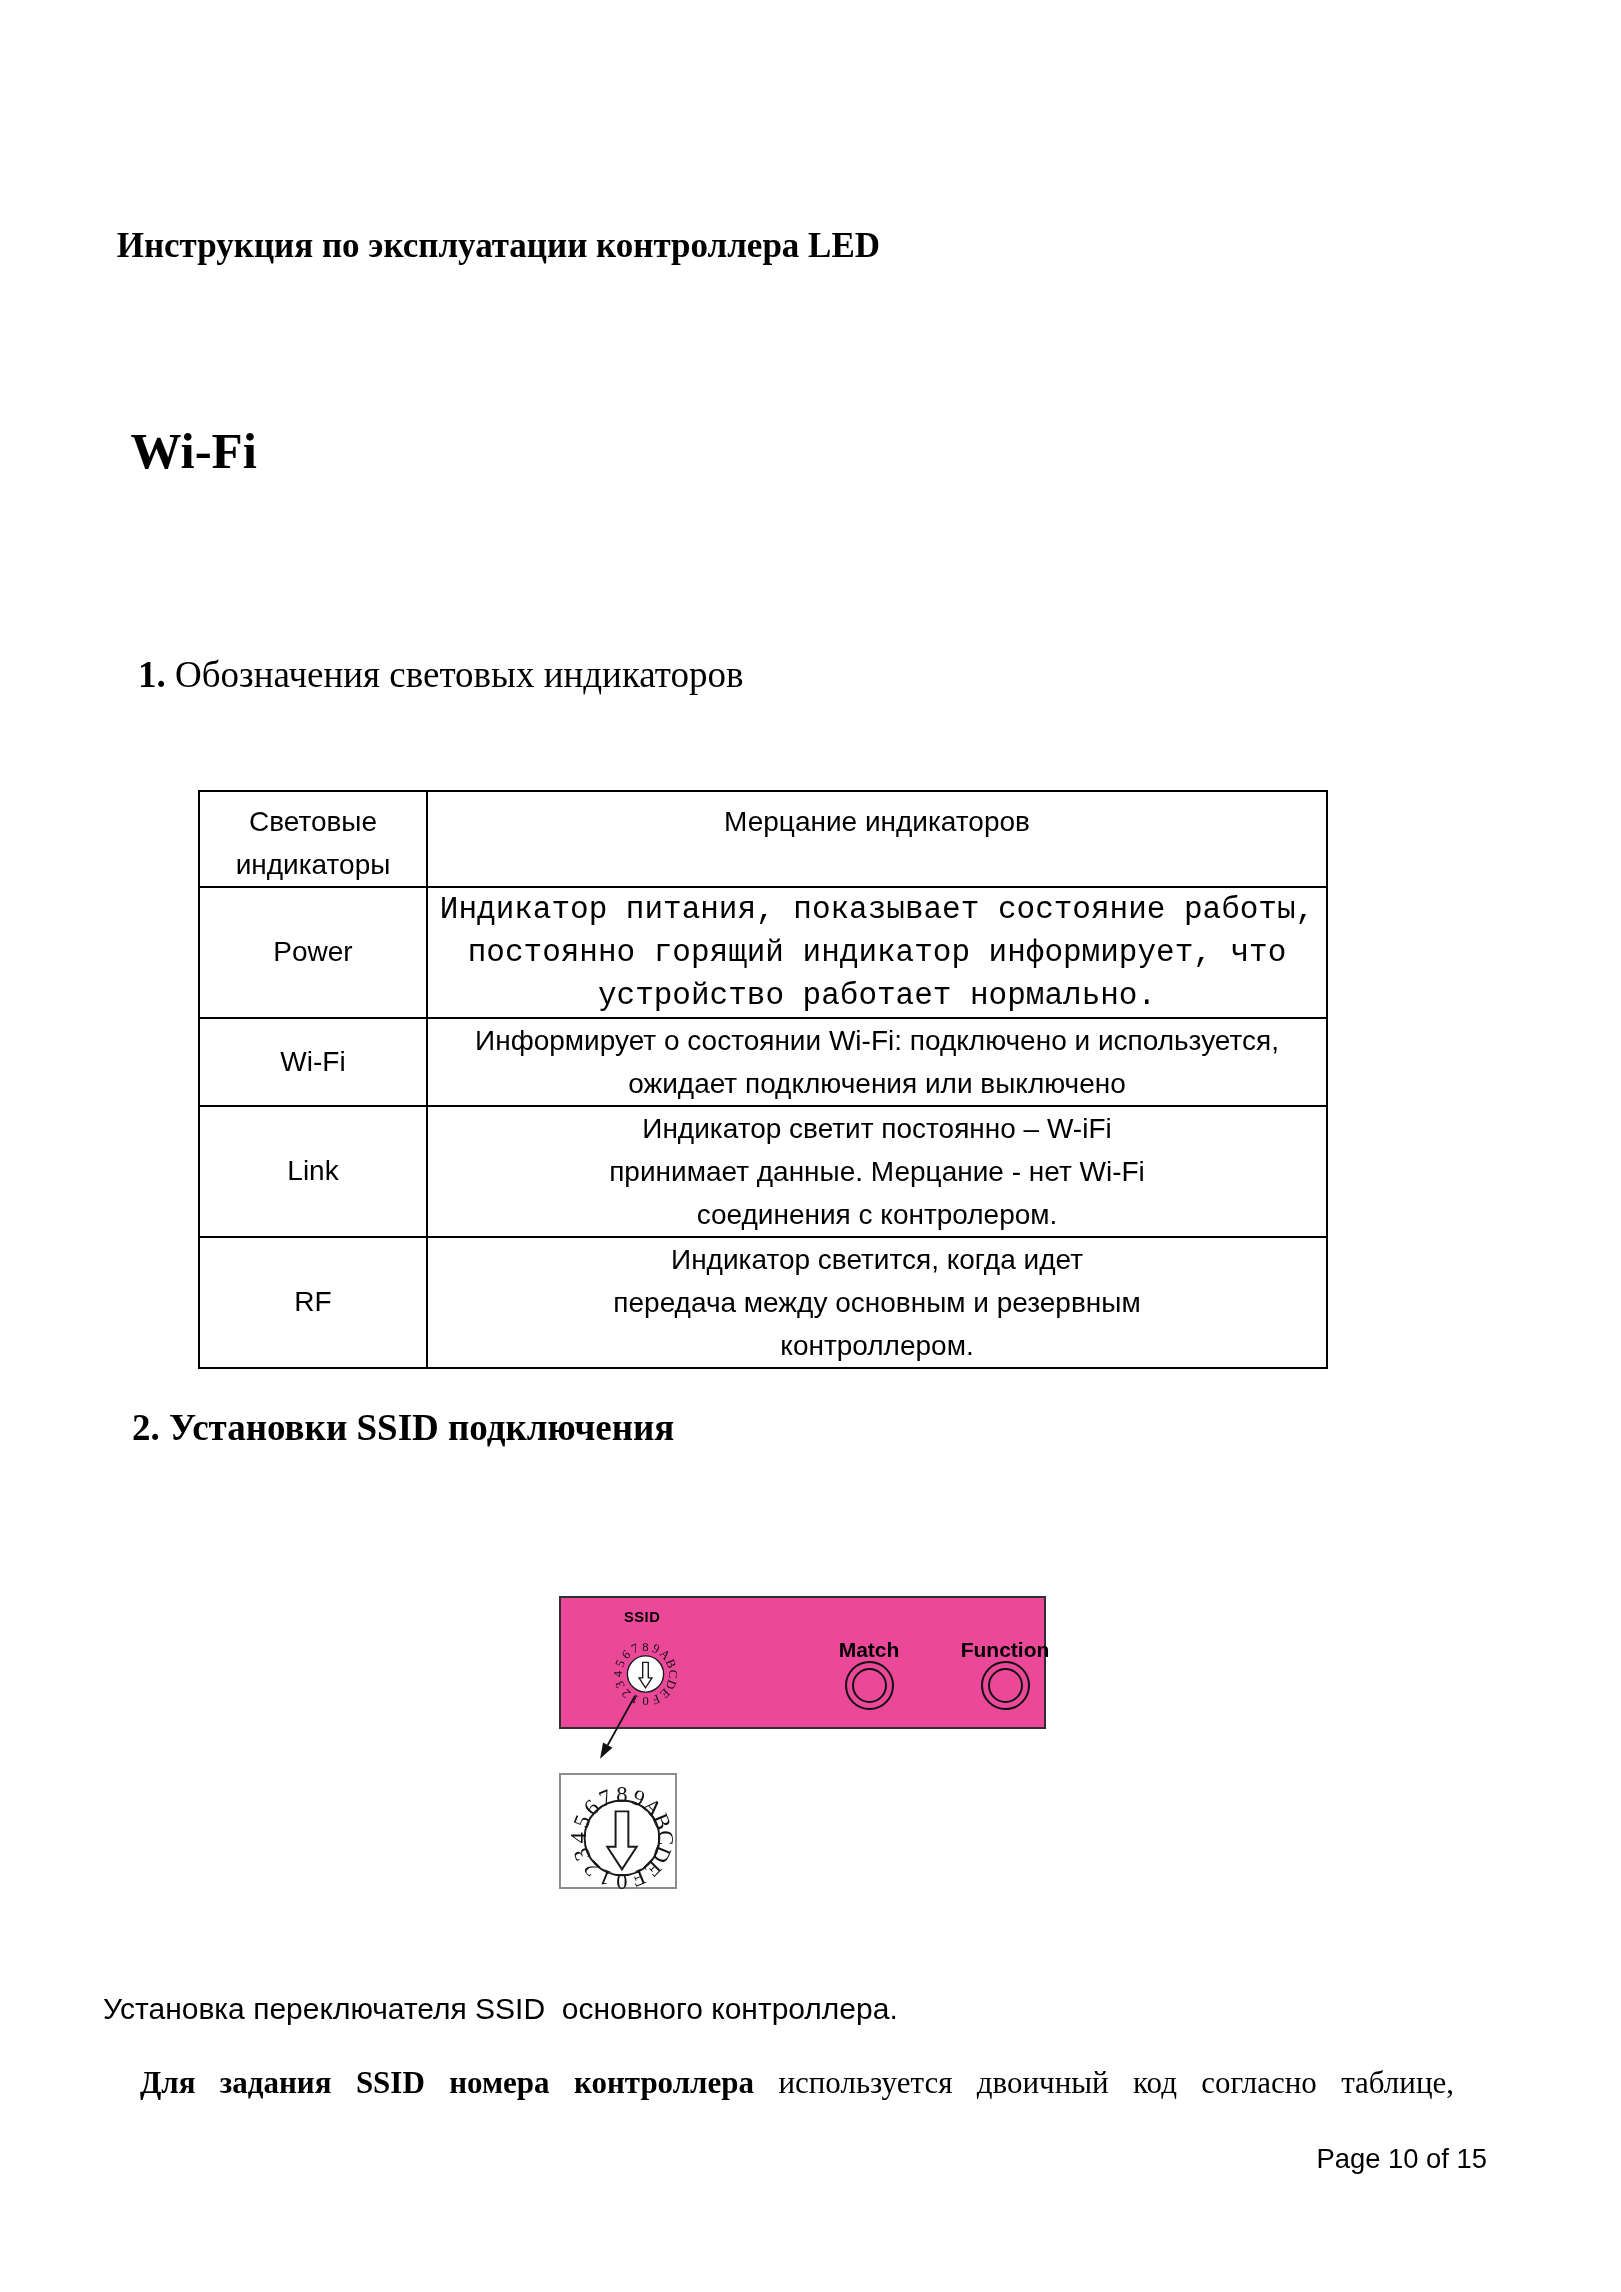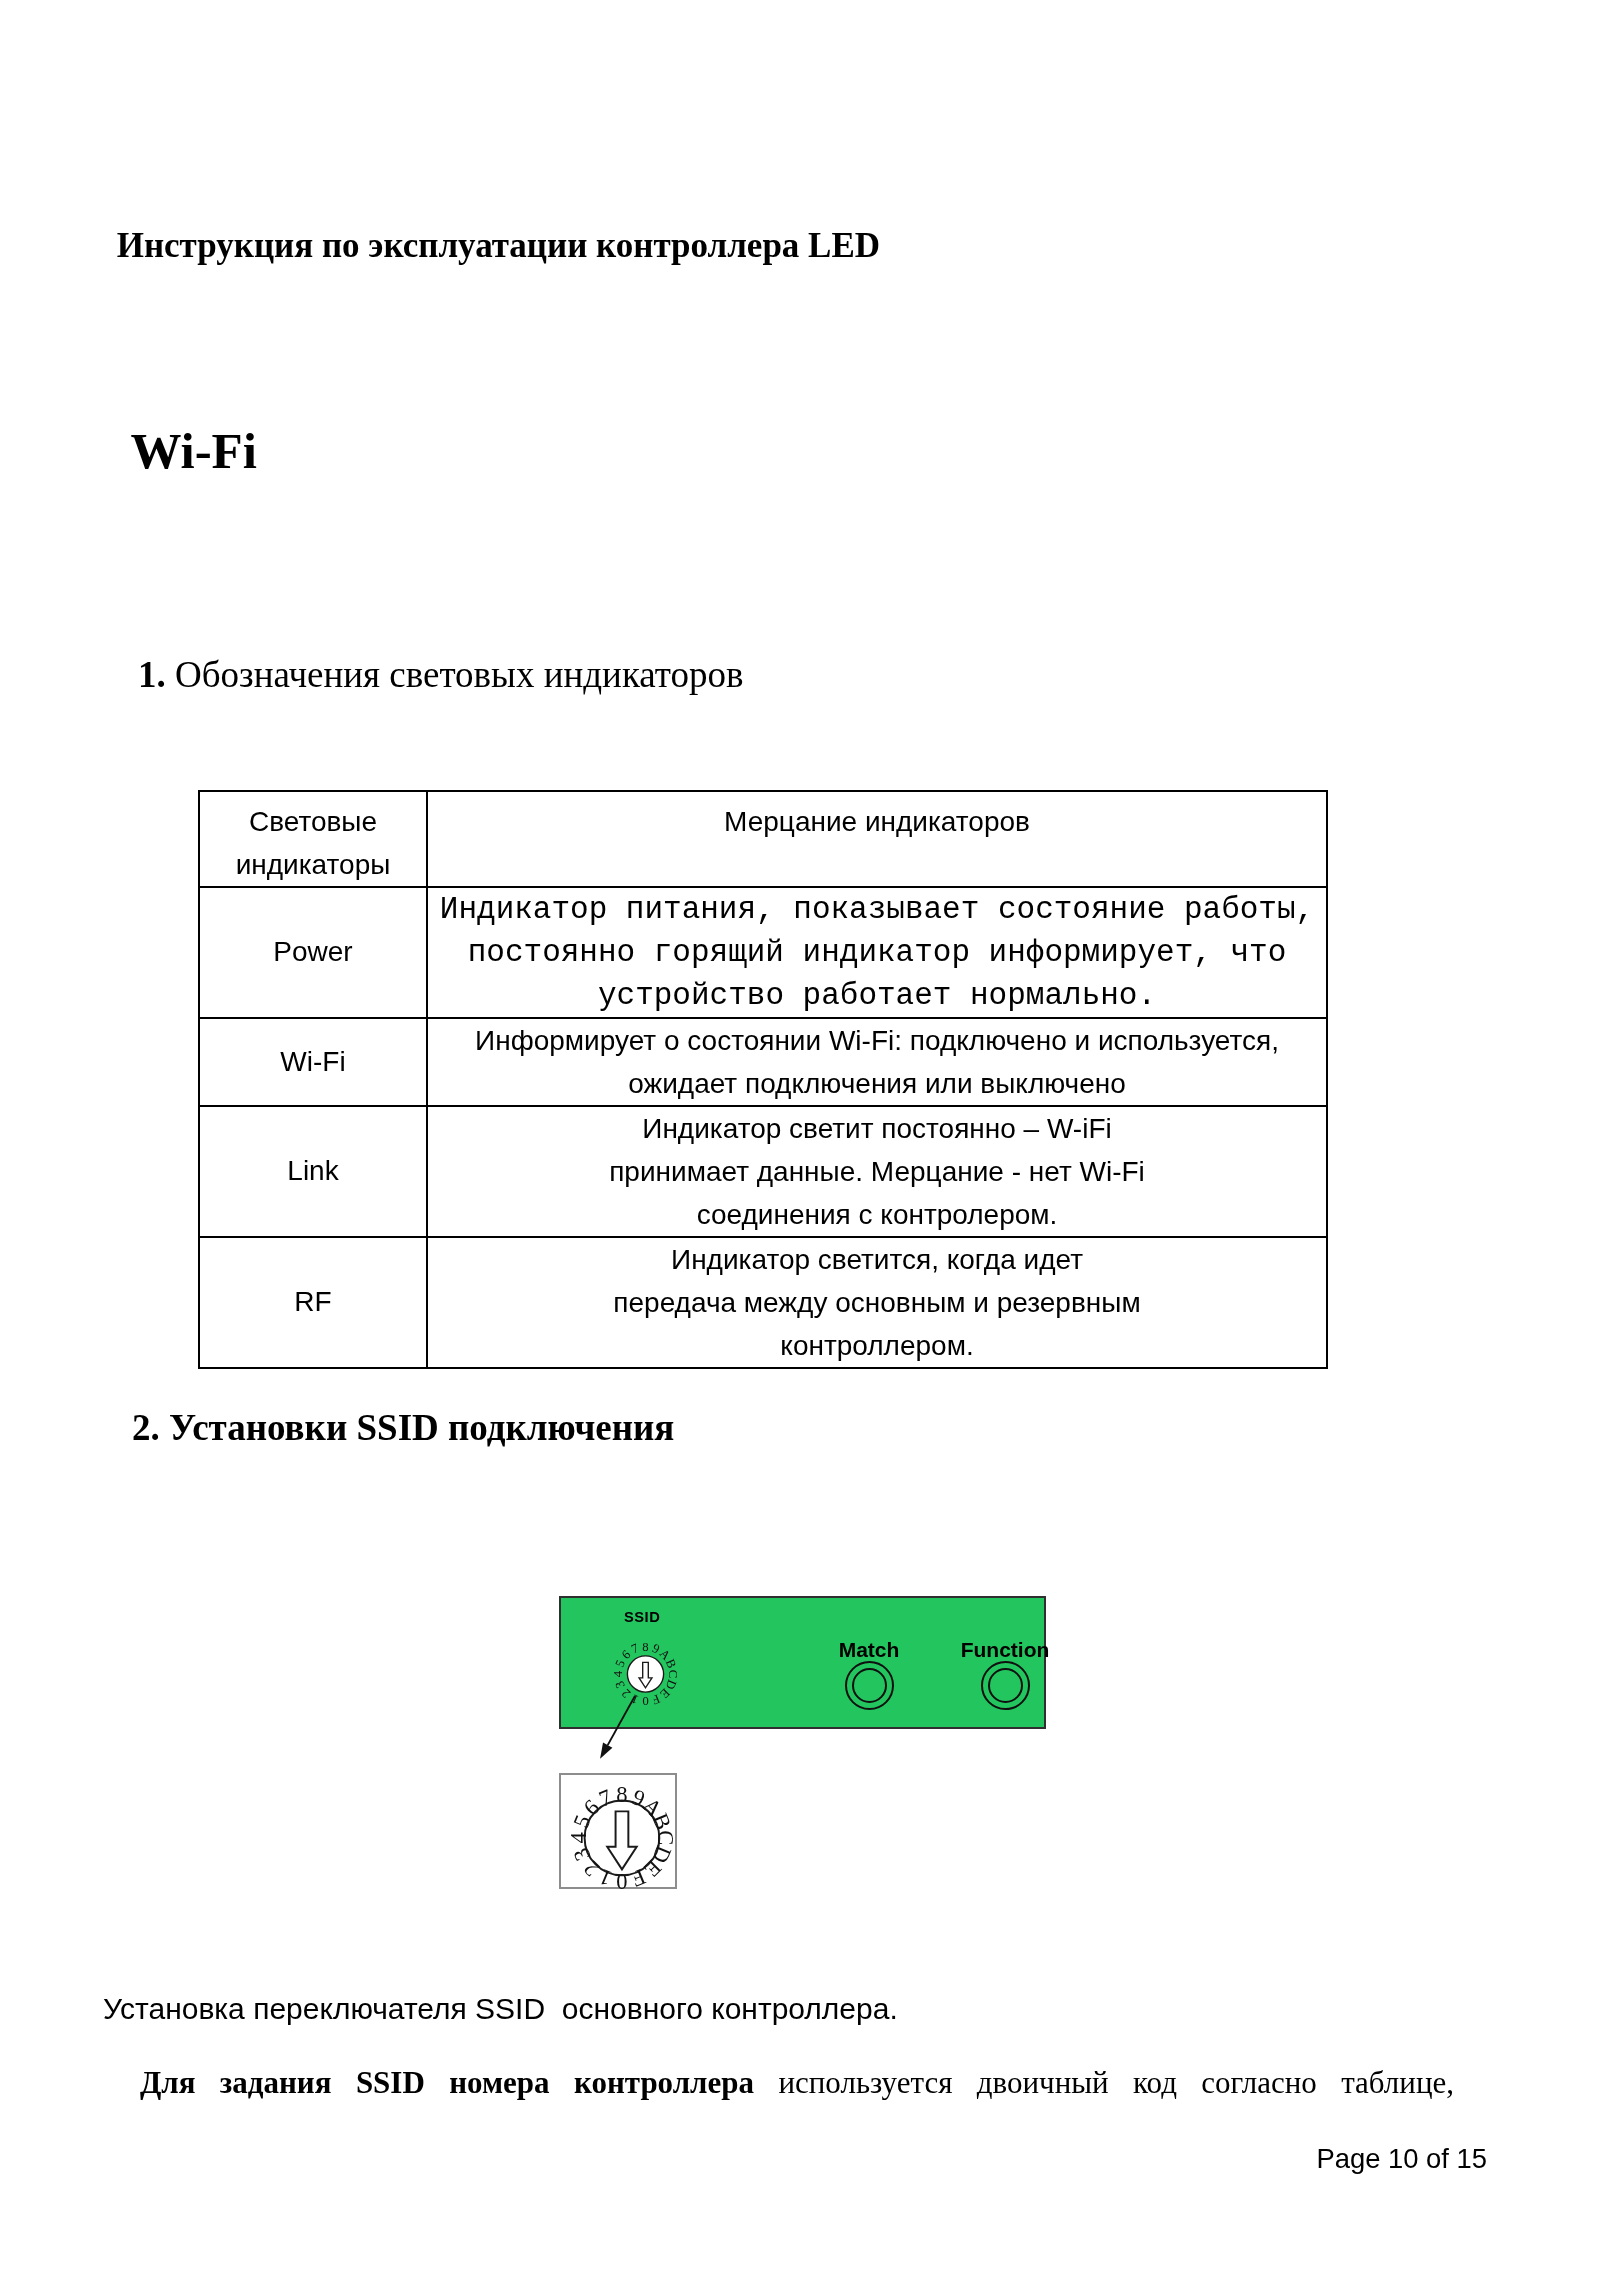--- a/index.html
+++ b/index.html
@@ -32,21 +32,21 @@
     border-collapse:collapse; table-layout:fixed;
   }
   .ind-table td { border:2px solid #000; text-align:center; vertical-align:middle; padding:0 2px; }
   .ind-table td.hdr { vertical-align:top; padding-top:7.8px; }
   .tbl-sans { font-family:"Liberation Sans", sans-serif; font-size:28px; line-height:43px; }
   .tbl-serif { font-size:31px; line-height:43px;font-family:Liberation Mono, monospace; }
   .ind-name { font-family:"Liberation Sans", sans-serif; font-size:28px; }
 
   .panel {
     left:559px; top:1596px; width:487px; height:133px;
-    border:2px solid #2f2f2f; background:#22c55e;
+    border:2px solid #2f2f2f; background:#ec4899;
   }
   .ssid-label {
     position:absolute; left:63px; top:10.8px;
     font-size:14.7px; font-weight:bold; letter-spacing:0.5px;
   }
   .btn-label {
     position:absolute; top:40px; transform:translateX(-50%);
     font-size:21px; font-weight:600;
   }
   .push-btn {

